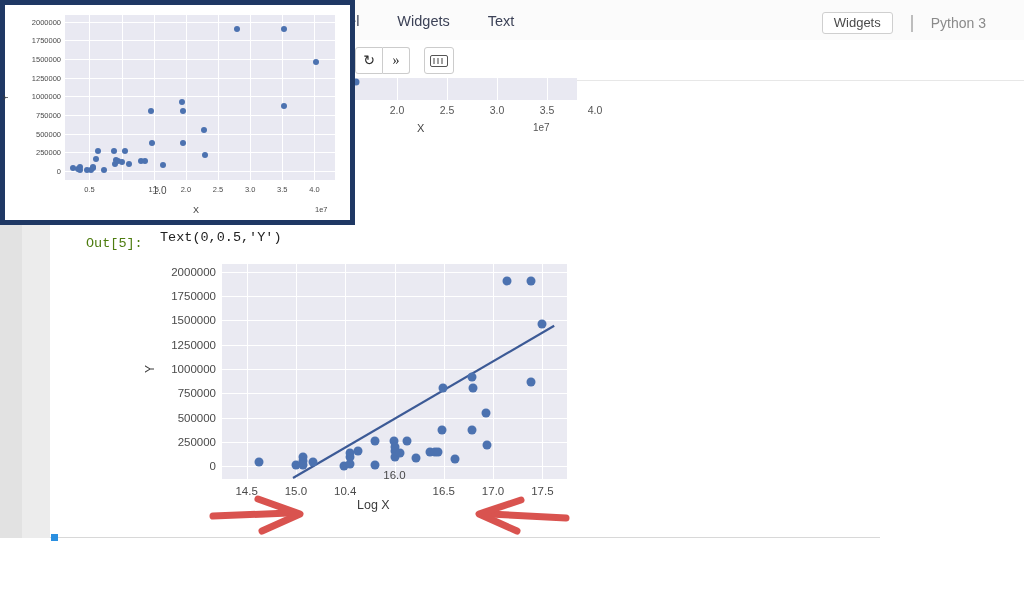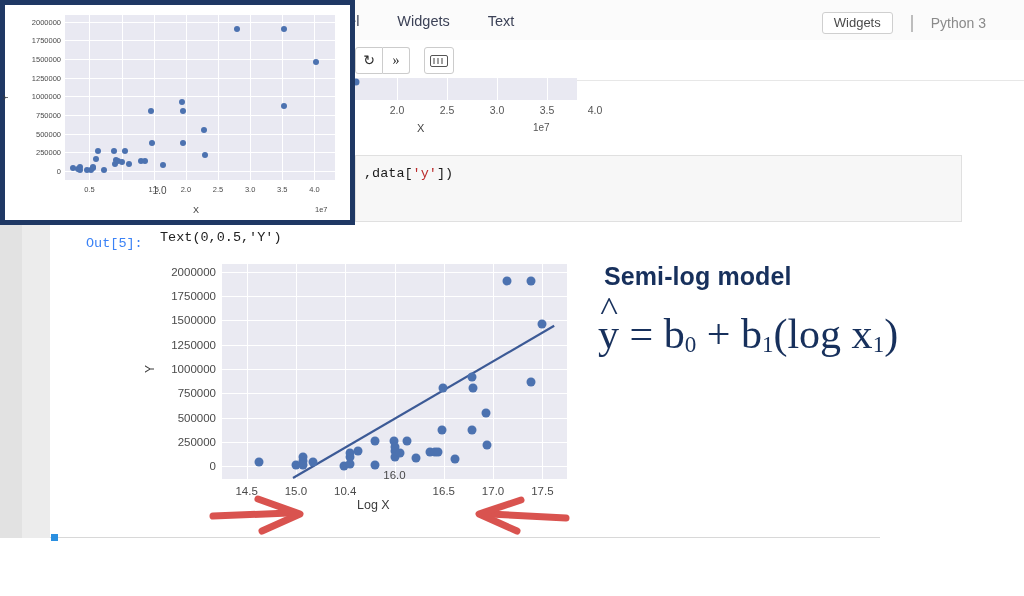--- a/index.html
+++ b/index.html
@@ -160,21 +160,21 @@
     font-size: 13.5px; color: #1a1a1a;
     white-space: pre;
   }
   .code-text .str { color: #bb2a2a; }
 
   
   .out-prompt {
     position: absolute; left: 86px; top: 236px;
     font-family: "Liberation Mono", monospace;
     font-size: 13.5px;
-    color: #3b82f6;
+    color: #4d7c0f;
   }
   .out-value {
     position: absolute; left: 160px; top: 230px;
     font-family: "Liberation Mono", monospace;
     font-size: 13.5px;
     color: #222;
   }
 
   
   .fig { position: absolute; }
@@ -314,23 +314,20 @@
       <span style="left:42px;">2.0</span>
       <span style="left:92px;">2.5</span>
       <span style="left:142px;">3.0</span>
       <span style="left:192px;">3.5</span>
       <span style="left:240px;">4.0</span>
     </div>
     <div class="prior-xlabel">X</div>
     <div class="prior-mult">1e7</div>
   </div>
 
-  <div class="code-cell">
-    <div class="code-text"><span>,data[</span><span class="str">'y'</span><span>])</span></div>
-  </div>
 
   <div class="out-prompt">Out[5]:</div>
   <div class="out-value">Text(0,0.5,'Y')</div>
 
   <div class="fig" id="main-fig" style="left:150px; top:258px; width:440px; height:252px;">
     <div class="plot-area" id="main-plot" style="left: 72px; top: 6px; width: 345px; height: 215px; background: rgb(234, 234, 242);">
         <div class="gridline h" style="top: 202.353px;"></div>
         <div class="gridline h" style="top: 178.032px;"></div>
         <div class="gridline h" style="top: 153.71px;"></div>
         <div class="gridline h" style="top: 129.389px;"></div>
@@ -398,22 +395,20 @@
       <div class="ytick" style="top: 13.7828px; right: 374px; font-size: 11.5px;">2000000</div>
       <div class="xtick" style="left: 96.6429px; top: 227px; font-size: 11.5px;">14.5</div>
       <div class="xtick" style="left: 145.929px; top: 227px; font-size: 11.5px;">15.0</div>
       <div class="xtick" style="left: 195.214px; top: 227px; font-size: 11.5px;">10.4</div>
       <div class="xtick" style="left: 244.5px; top: 211px; font-size: 11.5px;">16.0</div>
       <div class="xtick" style="left: 293.786px; top: 227px; font-size: 11.5px;">16.5</div>
       <div class="xtick" style="left: 343.071px; top: 227px; font-size: 11.5px;">17.0</div>
       <div class="xtick" style="left: 392.357px; top: 227px; font-size: 11.5px;">17.5</div>
     </div>
 
-  <div class="caption-title">Semi-log model</div>
-  <div class="caption-formula"><span class="hat">y</span><span> = </span><span>b</span><sub>0</sub><span> + </span><span>b</span><sub>1</sub><span>(log x</span><sub>1</sub><span>)</span></div>
 
   <svg class="arrows" viewBox="0 0 1024 596">
     <g>
       <path d="M213,516 L289,513" stroke="#d9534f" stroke-width="7" stroke-linecap="round" fill="none"></path>
       <path d="M258,499 L300,514 L262,531" stroke="#d9534f" stroke-width="7" stroke-linecap="round" stroke-linejoin="round" fill="none"></path>
     </g>
     <g>
       <path d="M566,518 L489,514" stroke="#d9534f" stroke-width="7" stroke-linecap="round" fill="none"></path>
       <path d="M521,500 L479,514 L517,531" stroke="#d9534f" stroke-width="7" stroke-linecap="round" stroke-linejoin="round" fill="none"></path>
     </g>

